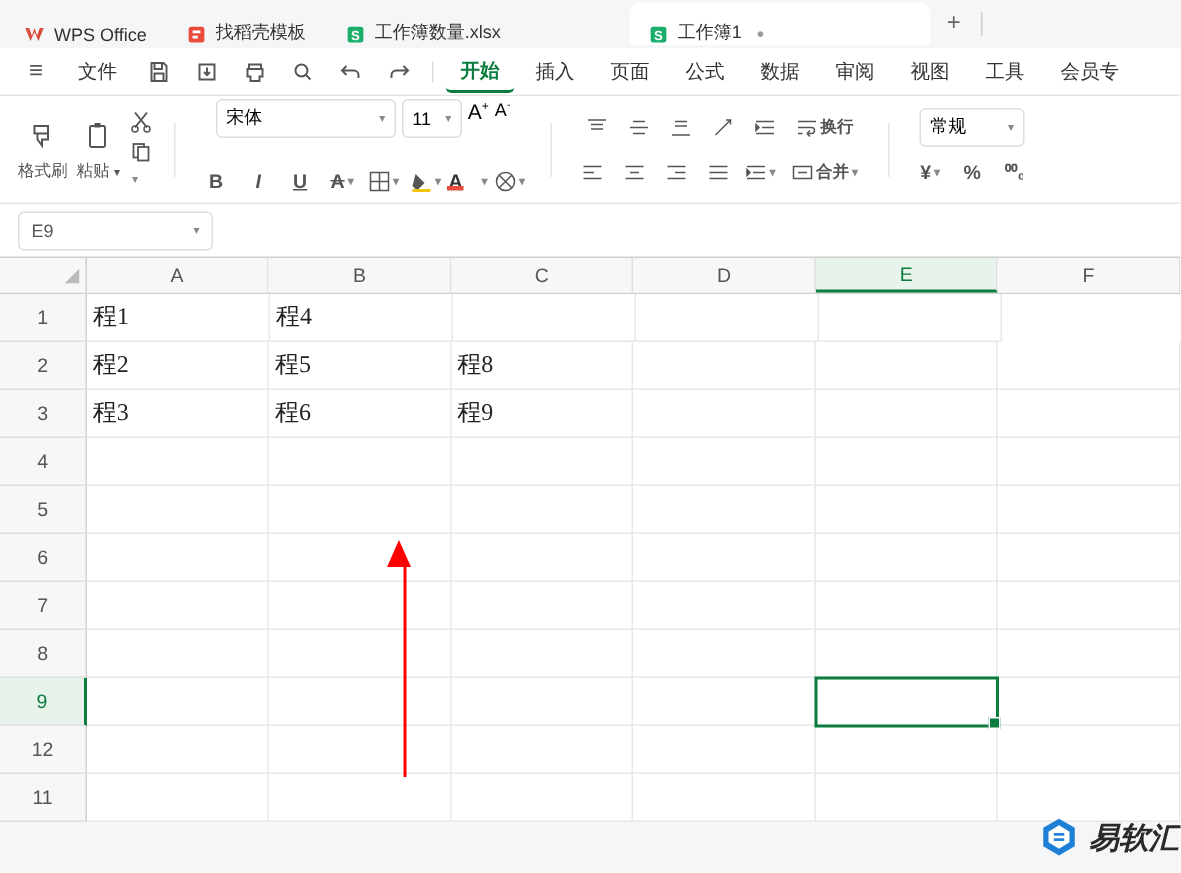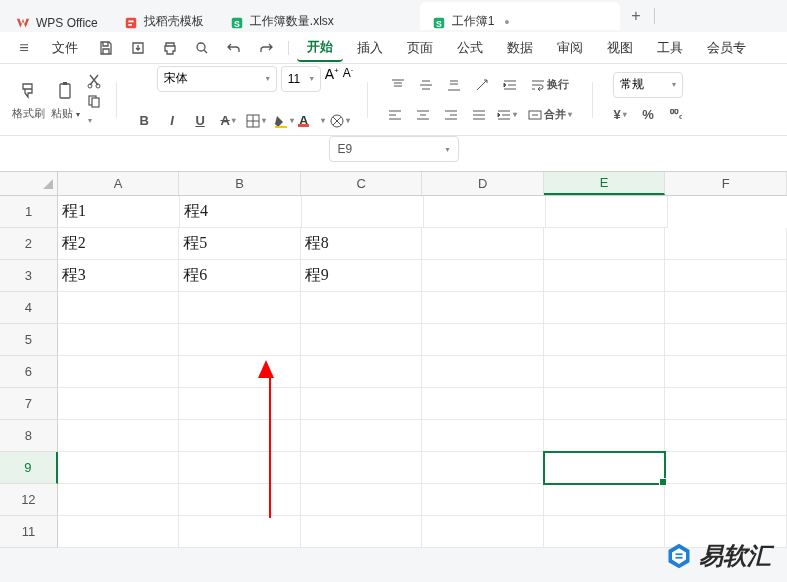--- a/index.html
+++ b/index.html
@@ -28,21 +28,21 @@
 .ribbon-btn { display: flex; align-items: center; justify-content: center; height: 26px; min-width: 26px; padding: 0 4px; border-radius: 4px; color: #555; font-size: 12px; }
 .ribbon-label { font-size: 11px; color: #555; }
 .ribbon-sep { width: 1px; height: 36px; background: #e5e5e5; margin: 0 4px; }
 .font-select { height: 26px; border: 1px solid #ddd; border-radius: 4px; padding: 0 6px; font-size: 12px; display: flex; align-items: center; gap: 4px; background: #fff; min-width: 120px; justify-content: space-between; }
 .size-select { height: 26px; border: 1px solid #ddd; border-radius: 4px; padding: 0 6px; font-size: 12px; display: flex; align-items: center; gap: 4px; background: #fff; min-width: 40px; justify-content: space-between; }
 .ribbon-row { display: flex; gap: 2px; }
 .ribbon-row .rbtn { width: 26px; height: 26px; display: flex; align-items: center; justify-content: center; border-radius: 4px; color: #555; font-size: 13px; font-weight: bold; }
 .rbtn.dd::after { content: "▾"; font-size: 8px; margin-left: 2px; color: #888; }
 
 
-.formula-bar { height: 36px; background: #fff; border-bottom: 1px solid #d0d0d0; display: flex; align-items: center; padding: 0 12px; gap: 8px; flex-direction: column; }
+.formula-bar { height: 36px; background: #fff; border-bottom: 1px solid #d0d0d0; display: flex; align-items: center; padding: 0 12px; gap: 8px; }
 .name-box { width: 130px; height: 26px; border: 1px solid #ddd; border-radius: 4px; display: flex; align-items: center; justify-content: space-between; padding: 0 8px; font-size: 12px; color: #555; background: #fff; }
 .fx-box { flex: 1; height: 26px; border: 1px solid #eee; border-radius: 4px; display: flex; align-items: center; padding: 0 8px; gap: 8px; background: #fff; color: #888; font-size: 12px; font-style: italic; }
 
 
 .grid-wrap { position: relative; background: #fff; }
 .col-headers { display: flex; height: 24px; border-bottom: 1px solid #d0d0d0; }
 .corner { width: 58px; border-right: 1px solid #d0d0d0; background: #f7f7f7; display:flex; align-items:center; justify-content:flex-end; padding-right:4px;}
 .corner svg { width:10px; height:10px;}
 .col-h { width: 122px; border-right: 1px solid #e0e0e0; background: #f7f7f7; display: flex; align-items: center; justify-content: center; font-size: 13px; color: #555; }
 .col-h.sel { background: #e8f3ec; color: #0a7d3e; border-bottom: 2px solid #0a7d3e; }
@@ -52,21 +52,21 @@
 .cell { width: 122px; border-right: 1px solid #e8e8e8; border-bottom: 1px solid #e8e8e8; display: flex; align-items: center; padding: 0 4px; font-size: 16px; color: #222; font-family: "SimSun", serif; }
 .cell.selected { outline: 2px solid #0a7d3e; outline-offset: -1px; position: relative; }
 .cell.selected::after { content: ""; position: absolute; right: -3px; bottom: -3px; width: 6px; height: 6px; background: #0a7d3e; border: 1px solid #fff; }
 
 
 .arrow { position: absolute; left: 265px; top: 360px; pointer-events: none; }
 .arrow-line { width: 2px; height: 140px; background: red; margin: 0 auto; }
 .arrow-head { width: 0; height: 0; border-left: 8px solid transparent; border-right: 8px solid transparent; border-bottom: 18px solid red; margin-left: -7px; }
 
 
-.watermark { position: absolute; right: 16px; bottom: 10px; display: flex; align-items: center; gap: 6px; font-size: 24px; font-weight: bold; color: #2a2a2a; font-style: italic; }
+.watermark { position: absolute; right: 1px; bottom: 10px; display: flex; align-items: center; gap: 6px; font-size: 20px; font-weight: bold; color: #2a2a2a; font-style: italic; }
 .watermark .logo { width: 28px; height: 28px; }
 
 svg { display: block; }
 </style>
 </head>
 <body>
 
 <div class="tab-bar">
   <div class="tab">
     <span class="icon">
@@ -184,21 +184,21 @@
       <div class="rbtn dd">
           <svg width="16" height="16" viewBox="0 0 16 16">
             <rect x="3" y="3" width="7" height="9" fill="none" stroke="#555" stroke-width="1.2"></rect>
             <rect x="6" y="5" width="7" height="9" fill="#fff" stroke="#555" stroke-width="1.2"></rect>
           </svg>
         </div>
     </div>
   </div>
   <div class="ribbon-sep"></div>
   <div class="ribbon-group">
-    <div class="ribbon-col" style="align-items:flex-end; gap:16px">
+    <div class="ribbon-col" style="align-items:center; gap:16px">
       <div style="display:flex; gap:4px">
         <div class="font-select">
             <span>宋体</span>
             <span style="font-size:8px;color:#888">▾</span>
           </div>
         <div class="size-select">
             <span>11</span>
             <span style="font-size:8px;color:#888">▾</span>
           </div>
         <div class="rbtn" style="font-size:14px">A<sup style="font-size:8px">+</sup></div>

